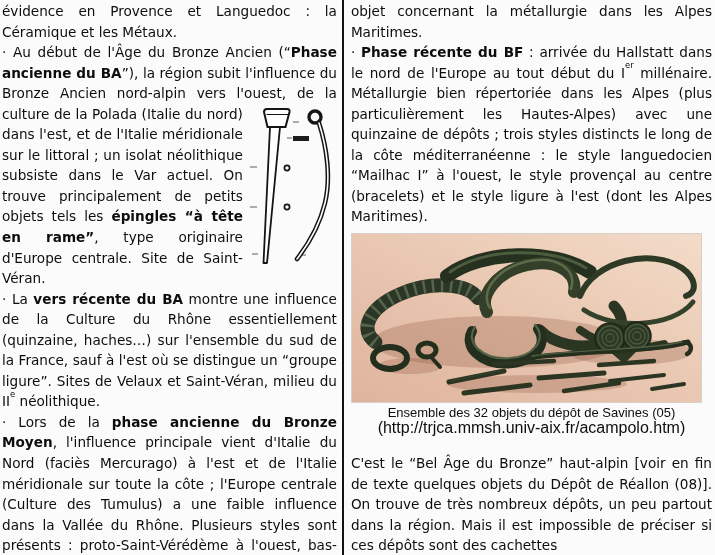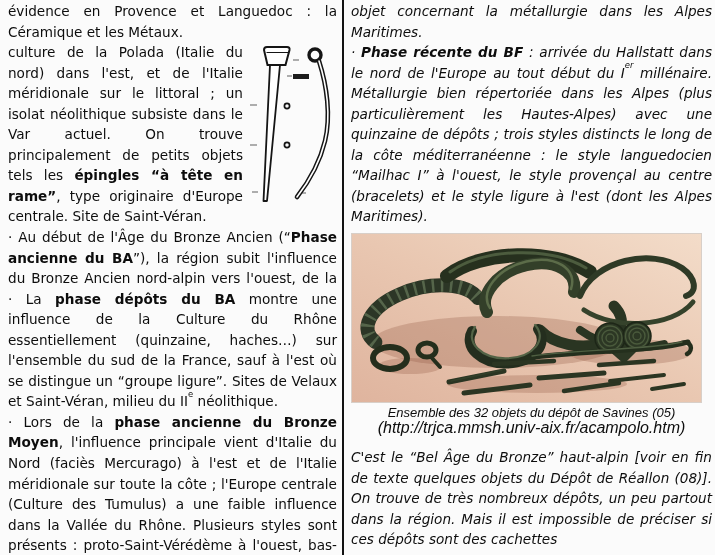--- a/index.html
+++ b/index.html
@@ -2,49 +2,50 @@
 <html><head>
 <meta charset="utf-8">
 <style>
   html,body{margin:0;padding:0;background:#e9e9e9;}
   .page{
     position:relative;width:715px;height:555px;margin:0 auto;
     background:#fbfbfb;overflow:hidden;display:flex;
     font-family:"DejaVu Sans",sans-serif;color:#0d0d0d;
   }
   .col{box-sizing:border-box;font-size:13.6px;line-height:20.55px;text-align:justify;}
-  .col-left{width:352px;padding:1px 5px 0 8px;border-radius:27px;}
-  .col-right{width:382px;padding:1px 3px 16px 7px;font-style:italic;}
+  .col-left{width:352px;padding:1px 5px 0 2px;border-radius:27px;}
+  .col-right{width:382px;padding:1px 3px 16px 7px;}
   .divider{width:2px;background:#121212;height:555px;flex:none;}
   .para{margin:0;}
   .force-just{text-align-last:justify;}
   .b{font-weight:700;}
   sup{font-size:0.62em;line-height:0;position:relative;top:-0.45em;}
   .pin-float{
     float:right;width:88px;height:165px;margin:2px 0 0 6px;
   }
   .photo{
     margin:6px 0 2px 0;width:351px;height:170px;display:block;
     border:1px solid #d8cfc8;box-sizing:border-box;
   }
   .caption{
     text-align:center;font-family:"Liberation Sans",sans-serif;
-    line-height:15px;margin:1px 0 12px 0;text-align-last:center;
+    line-height:15px;margin:1px 0 18px 0;text-align-last:center;
   }
   .caption-main{font-size:13px;}
   .caption-url{font-size:16px;}
   svg{display:block;}
 </style>
 </head>
 <body>
 
 <div class="page">
 
   <div class="col col-left">
     <div class="para"><span>évidence en Provence et Languedoc : la Céramique et les Métaux.</span></div>
+    <div class="para force-just"><span>· Au début de l'Âge du Bronze Ancien (“</span><span class="b">Phase ancienne du BA</span><span>”), la région subit l'influence du Bronze Ancien nord-alpin vers l'ouest, de la</span></div>
     <div class="para">
       <span class="pin-float">
         <svg width="88" height="165" viewBox="0 0 88 165">
 
           <g>
             <path d="M15,6 Q15,3 18,3 L38,3 Q41,3 40.5,6 L36.5,21 L18.5,21 Z" fill="#ffffff" stroke="#151515" stroke-width="2"></path>
             <line x1="17.5" y1="8.5" x2="39" y2="8.5" stroke="#151515" stroke-width="1"></line>
             <path d="M21,21 L31,21 L18,157 L14.5,157 Z" fill="#ffffff" stroke="#151515" stroke-width="1.8" stroke-linejoin="round"></path>
           </g>
 
@@ -62,22 +63,21 @@
           <circle cx="38" cy="101" r="2.6" fill="none" stroke="#151515" stroke-width="1.7"></circle>
 
           <g>
             <circle cx="66" cy="11" r="6" fill="none" stroke="#151515" stroke-width="3.4"></circle>
             <path d="M70,17 C78,42 82,72 76,97 C70,122 58,140 48,153" fill="none" stroke="#151515" stroke-width="4.6" stroke-linecap="round"></path>
             <path d="M70,17 C78,42 82,72 76,97 C70,122 58,140 48,153" fill="none" stroke="#ffffff" stroke-width="1.6" stroke-linecap="round"></path>
           </g>
         </svg>
       </span><span><span>culture de la Polada (Italie du nord) dans l'est, et de l'Italie méridionale sur le littoral ; un isolat néolithique subsiste dans le Var actuel. On trouve principalement de petits objets tels les </span><span class="b">épingles “à tête en rame”</span><span>, type originaire d'Europe centrale. Site de Saint-Véran.</span></span>
     </div>
-    <div class="para force-just"><span>· Au début de l'Âge du Bronze Ancien (“</span><span class="b">Phase ancienne du BA</span><span>”), la région subit l'influence du Bronze Ancien nord-alpin vers l'ouest, de la</span></div>
-    <div class="para"><span>· La </span><span class="b">phase dépôts du BA</span><span> montre une influence de la Culture du Rhône essentiellement (quinzaine, haches…) sur l'ensemble du sud de la France, sauf à l'est où se distingue un “groupe ligure”. Sites de Velaux et Saint-Véran, milieu du II</span><sup>e</sup><span> néolithique.</span></div>
+    <div class="para"><span>· La </span><span class="b">vers récente du BA</span><span> montre une influence de la Culture du Rhône essentiellement (quinzaine, haches…) sur l'ensemble du sud de la France, sauf à l'est où se distingue un “groupe ligure”. Sites de Velaux et Saint-Véran, milieu du II</span><sup>e</sup><span> néolithique.</span></div>
     <div class="para"><span>· Lors de la </span><span class="b">phase ancienne du Bronze Moyen</span><span>, l'influence principale vient d'Italie du Nord (faciès Mercurago) à l'est et de l'Italie méridionale sur toute la côte ; l'Europe centrale (Culture des Tumulus) a une faible influence dans la Vallée du Rhône. Plusieurs styles sont présents : proto-Saint-Vérédème à l'ouest, bas-rhodanien au centre et ligure à l'est. Peu d'informations concernant la métallurgie.</span></div>
   </div>
 
   <div class="divider"></div>
 
   <div class="col col-right">
     <div class="para"><span>objet concernant la métallurgie dans les Alpes Maritimes.</span></div>
     <div class="para"><span>· </span><span class="b">Phase récente du BF</span><span> : arrivée du Hallstatt dans le nord de l'Europe au tout début du I</span><sup>er</sup><span> millénaire. Métallurgie bien répertoriée dans les Alpes (plus particulièrement les Hautes-Alpes) avec une quinzaine de dépôts ; trois styles distincts le long de la côte méditerranéenne : le style languedocien “Mailhac I” à l'ouest, le style provençal au centre (bracelets) et le style ligure à l'est (dont les Alpes Maritimes).</span></div>
 
     <div class="photo">

